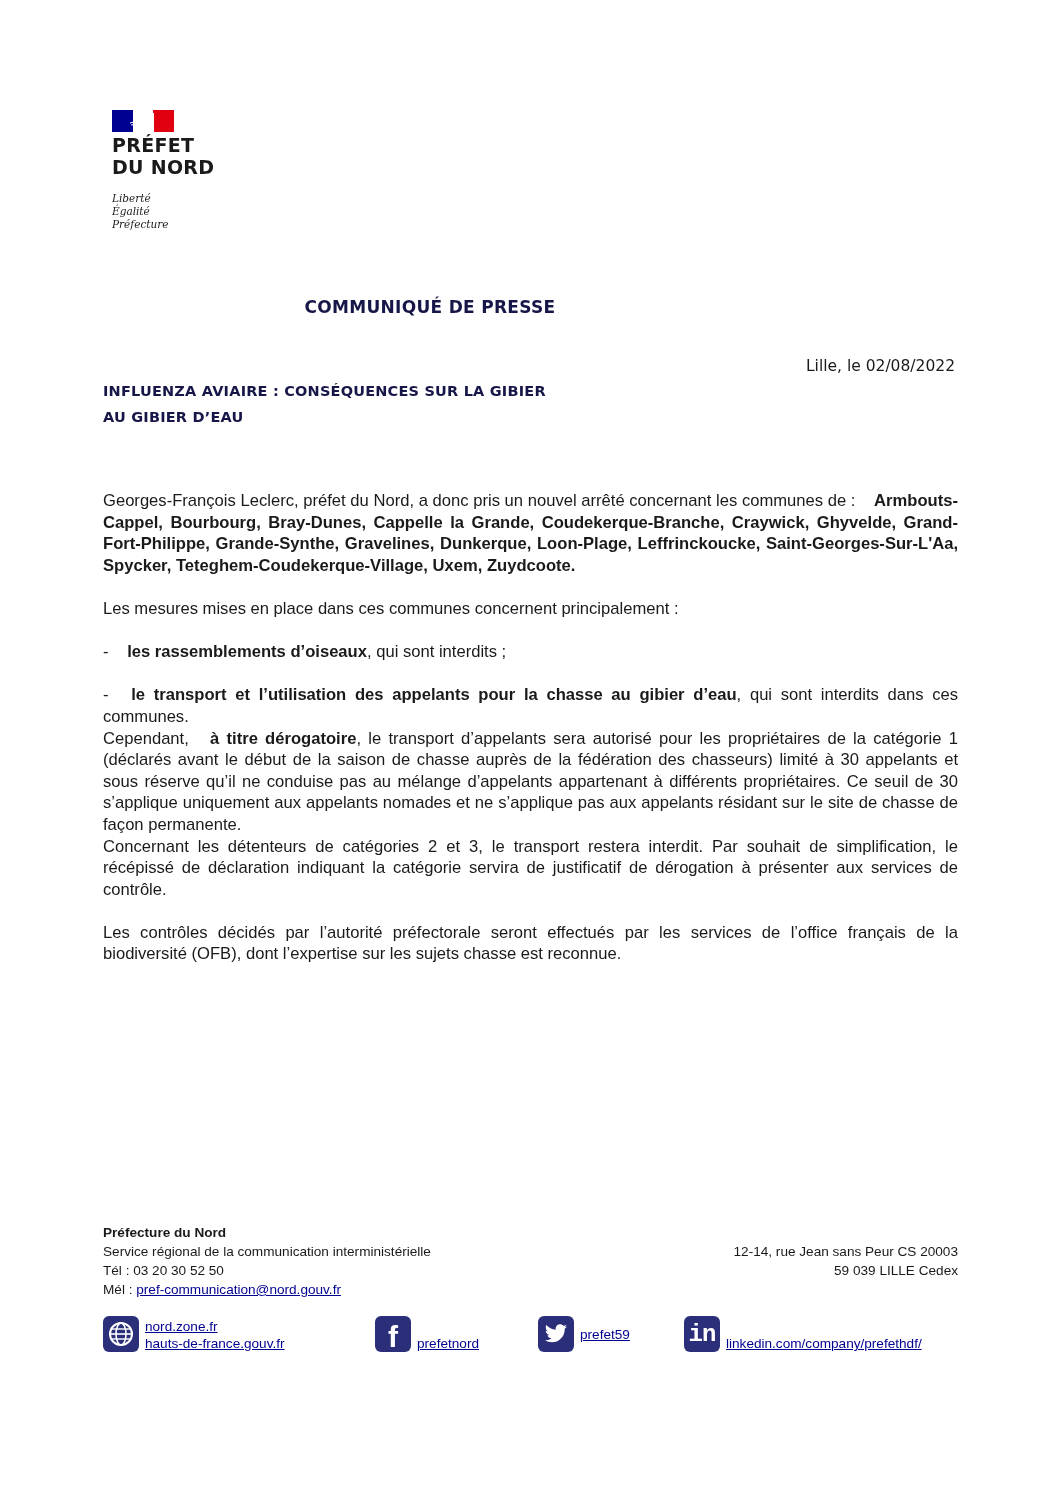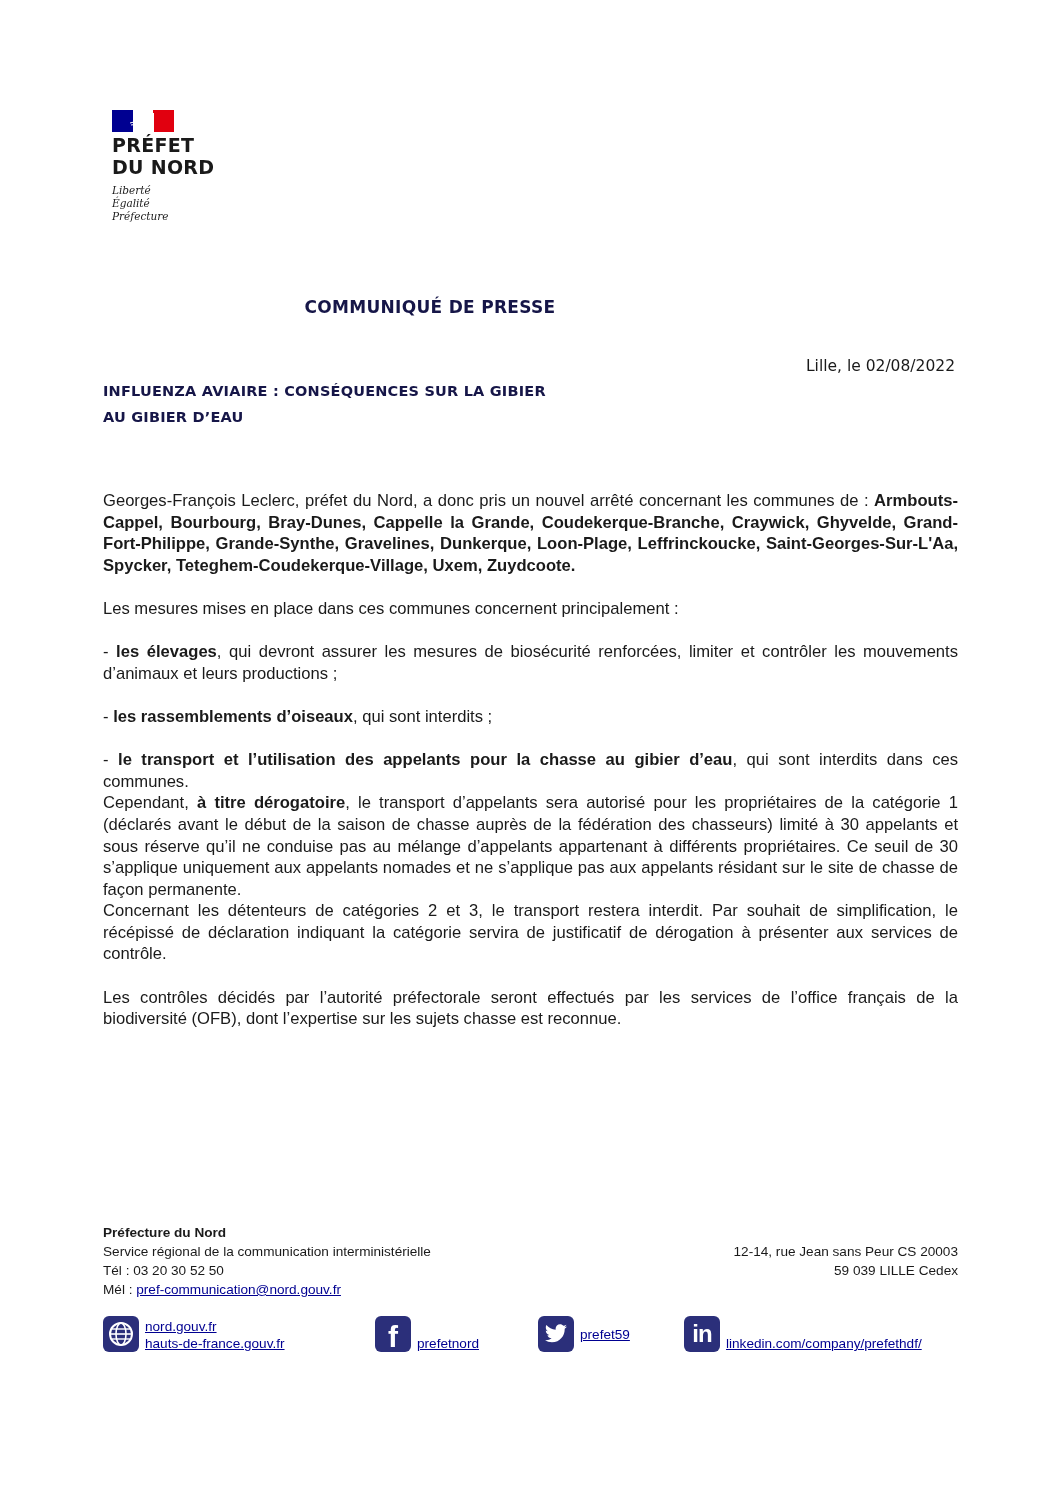--- a/index.html
+++ b/index.html
@@ -8,38 +8,38 @@
 
   
   .logo { position: absolute; left: 112px; top: 110px; }
   .flag { width: 62px; height: 22px; display: flex; position: relative; }
   .flag .blue { flex: 1; background: #000091; }
   .flag .white { flex: 1; background: #ffffff; }
   .flag .red { flex: 1; background: #e1000f; }
   .flag .marianne { position: absolute; left: 16px; top: 2px; width: 26px; height: 20px; }
   .logo-title { margin-top: 2px; font-family: "DejaVu Sans", sans-serif; font-weight: bold;
                 font-size: 19px; line-height: 22px; color: #1a1a1a; letter-spacing: 0.3px; }
-  .motto { margin-top: 6px; font-family: "DejaVu Serif", serif; font-style: italic;
+  .motto { margin-top: 14px; font-family: "DejaVu Serif", serif; font-style: italic;
            font-size: 10.5px; line-height: 13px; color: #1a1a1a; }
 
   
   .doc-type { position: absolute; left: 0; width: 860px; top: 297px; text-align: center;
               font-family: "DejaVu Sans", sans-serif; font-weight: bold; font-size: 17px;
               color: #161648; letter-spacing: 0.3px; }
   .date { position: absolute; right: 103px; top: 357px; font-size: 15.5px; color: #1a1a1a; }
   .headline { position: absolute; left: 103px; top: 378px; font-weight: bold; font-size: 14.5px;
               line-height: 26px; color: #161648; letter-spacing: 0.2px; }
 
   
   .body { position: absolute; left: 103px; top: 490px; width: 855px;
           font-family: "Liberation Sans", sans-serif; font-size: 16.6px; line-height: 21.6px;
           color: #1a1a1a; text-align: justify; }
   .body p { margin: 0 0 21.6px 0; }
   .body p.tight { margin-bottom: 0; }
-  .body b { font-weight: bold; }
+  .body b { font-weight: bold; margin-left: 14px; }
 
   
   .footer { position: absolute; left: 103px; top: 1223px; width: 855px;
             font-family: "Liberation Sans", sans-serif; font-size: 13.6px; line-height: 19px; color: #1a1a1a; }
   .footer .org { font-weight: bold; }
   .footer .left { position: absolute; left: 0; top: 0; }
   .footer .right { position: absolute; right: 0; top: 19px; text-align: right; }
   .footer a { color: #000091; text-decoration: underline; }
 
   .social { position: absolute; top: 1316px; display: flex; align-items: flex-end; }
@@ -79,23 +79,20 @@
   <div>INFLUENZA AVIAIRE : CONSÉQUENCES SUR LA GIBIER</div>
   <div>AU GIBIER D’EAU</div>
 </div>
 
 <div class="body">
   <p>
     <span>Georges-François Leclerc, préfet du Nord, a donc pris un nouvel arrêté concernant les communes de : </span><b>Armbouts-Cappel, Bourbourg, Bray-Dunes, Cappelle la Grande, Coudekerque-Branche, Craywick, Ghyvelde, Grand-Fort-Philippe, Grande-Synthe, Gravelines, Dunkerque, Loon-Plage, Leffrinckoucke, Saint-Georges-Sur-L'Aa, Spycker, Teteghem-Coudekerque-Village, Uxem, Zuydcoote.</b>
   </p>
   <p>Les mesures mises en place dans ces communes concernent principalement :</p>
   <p>
-    <span>- </span><b>les élevages</b><span>, qui devront assurer les mesures de biosécurité renforcées, limiter et contrôler les mouvements d’animaux et leurs productions ;</span>
-  </p>
-  <p>
     <span>- </span><b>les rassemblements d’oiseaux</b><span>, qui sont interdits ;</span>
   </p>
   <p class="tight">
     <span>- </span><b>le transport et l’utilisation des appelants pour la chasse au gibier d’eau</b><span>, qui sont interdits dans ces communes.</span>
   </p>
   <p class="tight">
     <span>Cependant, </span><b>à titre dérogatoire</b><span>, le transport d’appelants sera autorisé pour les propriétaires de la catégorie 1 (déclarés avant le début de la saison de chasse auprès de la fédération des chasseurs) limité à 30 appelants et sous réserve qu’il ne conduise pas au mélange d’appelants appartenant à différents propriétaires. Ce seuil de 30 s’applique uniquement aux appelants nomades et ne s’applique pas aux appelants résidant sur le site de chasse de façon permanente.</span>
   </p>
   <p>Concernant les détenteurs de catégories 2 et 3, le transport restera interdit. Par souhait de simplification, le récépissé de déclaration indiquant la catégorie servira de justificatif de dérogation à présenter aux services de contrôle.</p>
   <p>Les contrôles décidés par l’autorité préfectorale seront effectués par les services de l’office français de la biodiversité (OFB), dont l’expertise sur les sujets chasse est reconnue.</p>
@@ -120,21 +117,21 @@
   <div class="ico">
     <svg width="26" height="26" viewBox="0 0 26 26">
       <circle cx="13" cy="13" r="11" fill="none" stroke="#fff" stroke-width="2"></circle>
       <ellipse cx="13" cy="13" rx="5" ry="11" fill="none" stroke="#fff" stroke-width="1.6"></ellipse>
       <line x1="2" y1="13" x2="24" y2="13" stroke="#fff" stroke-width="1.6"></line>
       <line x1="4" y1="8" x2="22" y2="8" stroke="#fff" stroke-width="1.4"></line>
       <line x1="4" y1="18" x2="22" y2="18" stroke="#fff" stroke-width="1.4"></line>
     </svg>
   </div>
   <div class="links">
-    <div><a>nord.gouv.fr</a></div>
+    <div><a>nord.zone.fr</a></div>
     <div><a>hauts-de-france.gouv.fr</a></div>
   </div>
 </div>
 
 <div class="social" style="left:375px;">
   <div class="ico">
     <span style="font-family:'Liberation Sans',sans-serif;font-weight:bold;font-size:30px;line-height:36px;margin-top:6px;">f</span>
   </div>
   <div class="links"><a>prefetnord</a></div>
 </div>
@@ -143,16 +140,16 @@
   <div class="ico">
     <svg width="24" height="20" viewBox="0 0 24 20">
       <path d="M23 2.5c-.8.4-1.7.6-2.6.7.9-.6 1.6-1.4 2-2.5-.9.5-1.9.9-2.9 1.1C18.6.9 17.4.3 16.1.3c-2.5 0-4.5 2-4.5 4.5 0 .4 0 .7.1 1C7.9 5.6 4.6 3.8 2.4 1.1c-.4.7-.6 1.4-.6 2.3 0 1.6.8 2.9 2 3.8-.7 0-1.4-.2-2-.6v.1c0 2.2 1.6 4 3.6 4.4-.4.1-.8.2-1.2.2-.3 0-.6 0-.8-.1.6 1.8 2.2 3.1 4.2 3.1-1.5 1.2-3.5 1.9-5.6 1.9H1c2 1.3 4.4 2 6.9 2 8.3 0 12.8-6.9 12.8-12.8v-.6c.9-.6 1.6-1.4 2.3-2.3z" fill="#fff"></path>
     </svg>
   </div>
   <div class="links"><a>prefet59</a></div>
 </div>
 
 <div class="social" style="left:684px;">
   <div class="ico">
-    <span style="font-family:Liberation Sans, sans-serif;font-weight:bold;font-size:24px;letter-spacing:-1px;">in</span>
+    <span style="font-family:Liberation Mono, monospace;font-weight:bold;font-size:24px;letter-spacing:-1px;">in</span>
   </div>
   <div class="links"><a>linkedin.com/company/prefethdf/</a></div>
 </div>
 
 </body></html>

